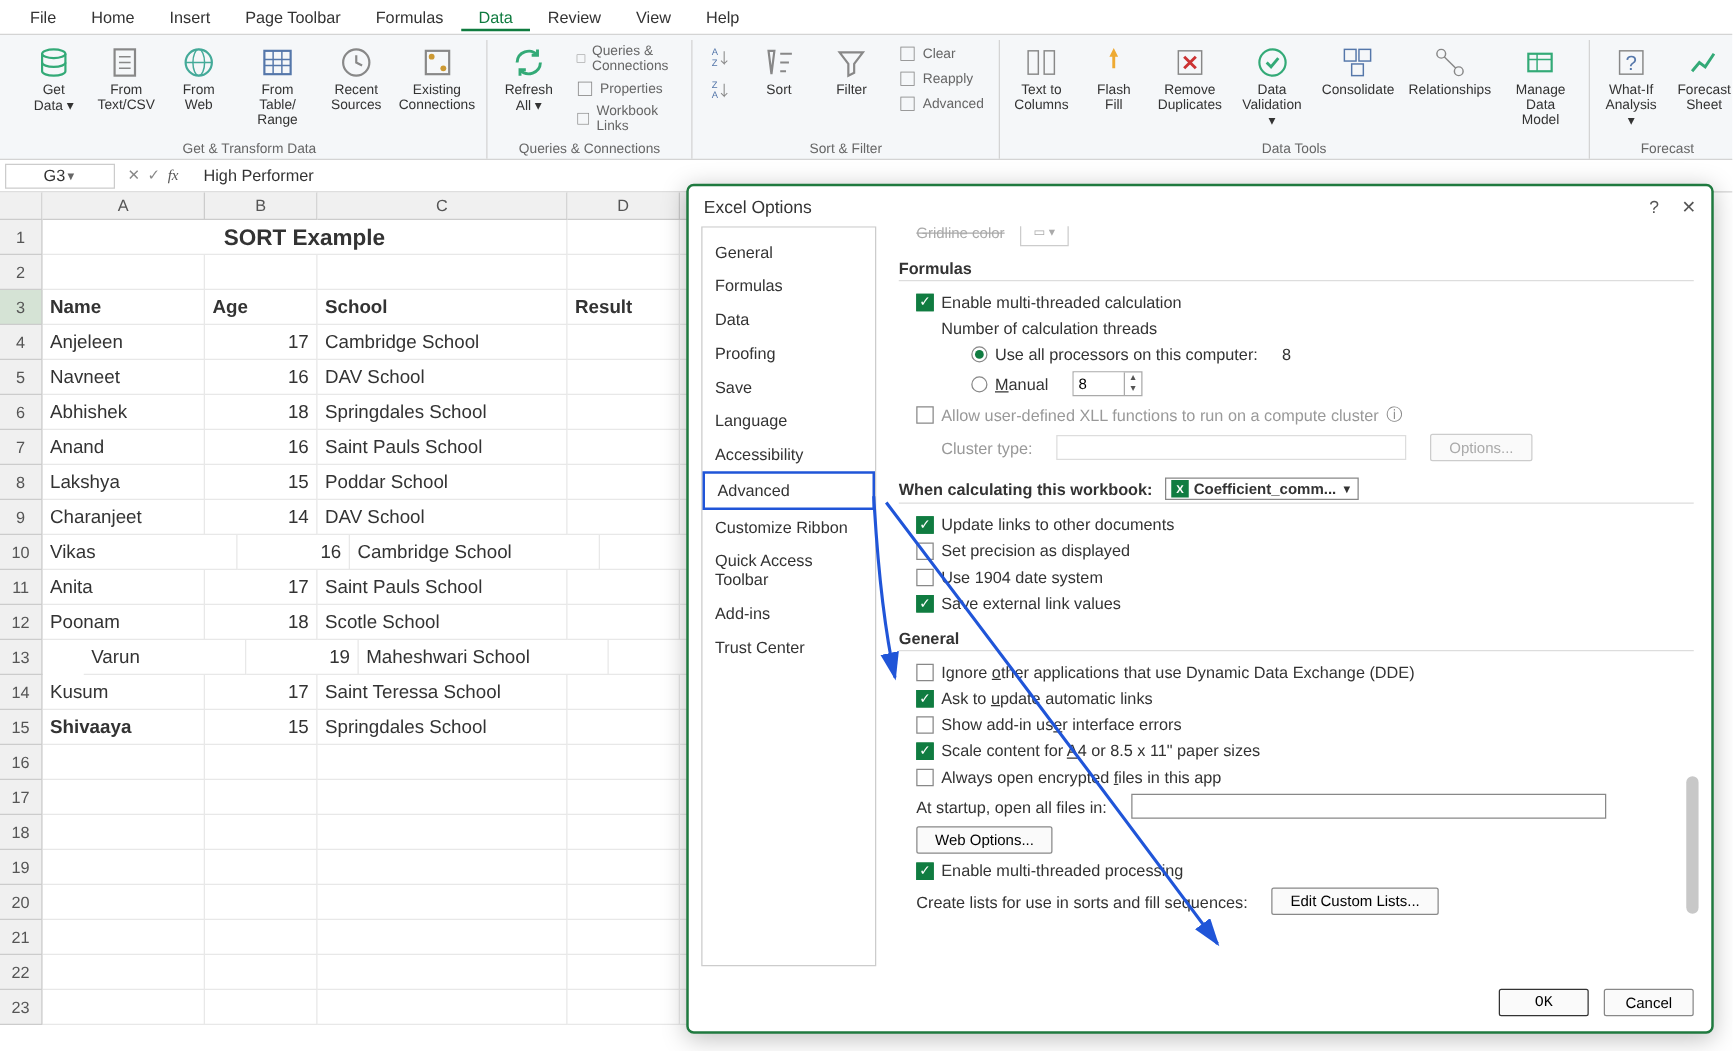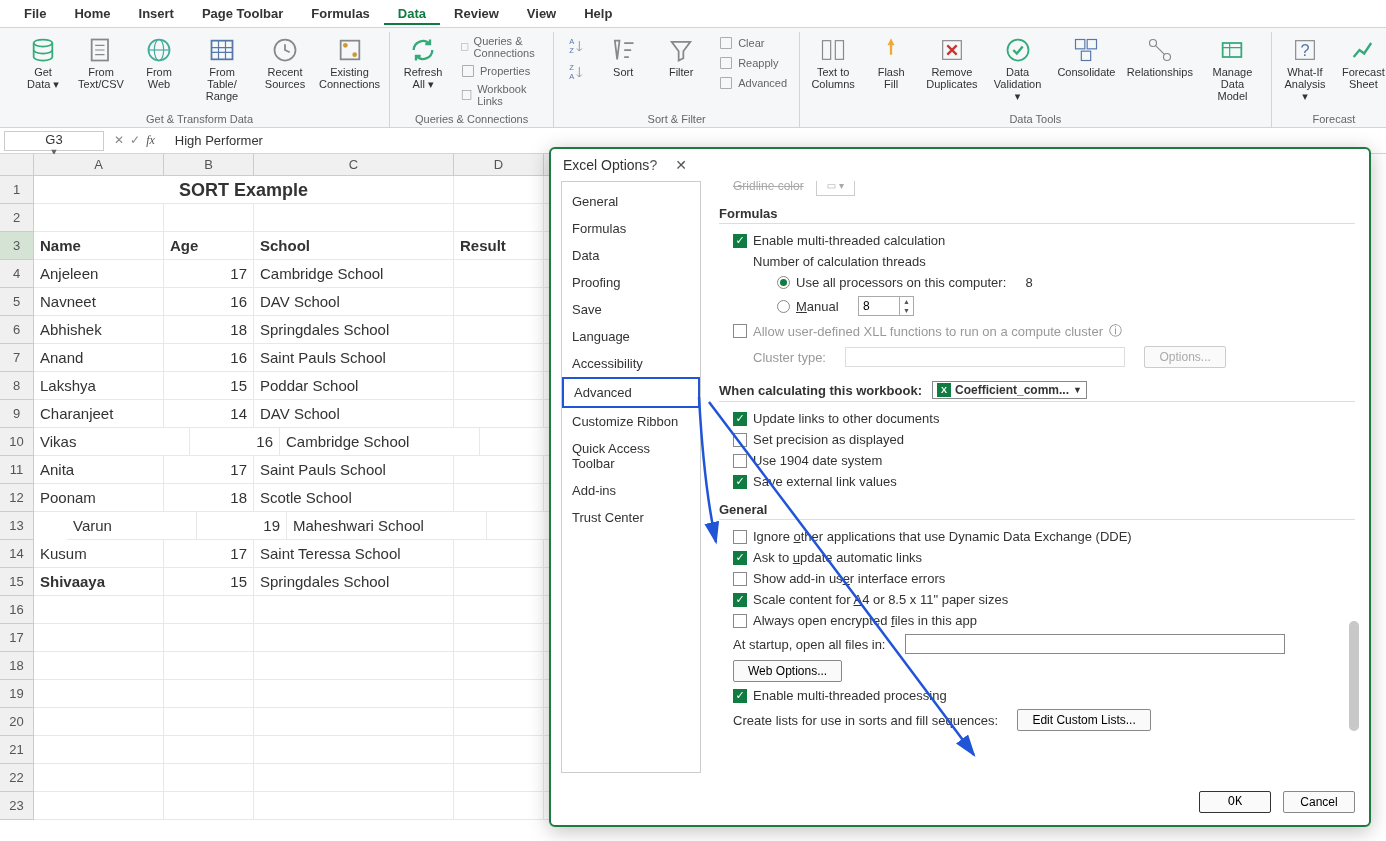--- a/index.html
+++ b/index.html
@@ -1,58 +1,58 @@
 <!DOCTYPE html>
 <html><head>
 <meta charset="utf-8">
 <style>
 * { box-sizing: border-box; margin: 0; padding: 0; font-family: "Segoe UI", Tahoma, sans-serif; }
 body { background: #fff; font-size: 13px; color: #333; overflow: hidden; width: 1386px; height: 841px; position: relative; }
 
 
 .menubar { display: flex; height: 28px; align-items: center; padding: 0 10px; border-bottom: 1px solid #d4d4d4; }
-.menubar span { padding: 4px 14px; cursor: pointer; font-weight: bold; }
+.menubar span { padding: 4px 14px; cursor: pointer; }
 .menubar .active { color: #0f7b3f; border-bottom: 2px solid #0f7b3f; padding-bottom: 2px; }
 
 
 .ribbon { display: flex; height: 100px; background: #f5f7f9; border-bottom: 1px solid #d4d4d4; padding: 4px 10px 0; }
 .rgroup { display: flex; flex-direction: column; border-right: 1px solid #d4d4d4; padding: 0 8px; }
 .rgroup:last-child { border-right: none; }
 .rgroup-body { flex: 1; display: flex; align-items: flex-start; gap: 8px; padding-top: 2px; }
 .rgroup-label { text-align: center; font-size: 11px; color: #666; padding: 2px 0; }
 .rbtn { display: flex; flex-direction: column; align-items: center; gap: 2px; padding: 2px 4px; cursor: pointer; font-size: 11px; text-align: center; min-width: 50px; }
 .rbtn .ico { width: 28px; height: 28px; display: flex; align-items: center; justify-content: center; }
 .rbtn-stack { display: flex; flex-direction: column; gap: 2px; font-size: 11px; }
 .rbtn-stack .row { display: flex; align-items: center; gap: 4px; cursor: pointer; padding: 1px 4px; color: #666; }
 .rbtn-stack .row .smico { width: 16px; height: 16px; display: flex; align-items: center; justify-content: center; }
 .ico svg, .smico svg { width: 100%; height: 100%; }
 
 
 .fbar { display: flex; height: 26px; align-items: center; border-bottom: 1px solid #d4d4d4; }
-.namebox { width: 100px; border: 1px solid #ccc; margin: 2px 4px; height: 20px; display: flex; align-items: center; padding: 0 6px; justify-content: space-between; flex-direction: column; }
+.namebox { width: 88px; border: 1px solid #ccc; margin: 2px 4px; height: 20px; display: flex; align-items: center; padding: 0 6px; justify-content: center; }
 .namebox .dd { font-size: 9px; color: #666; }
 .fbar-icons { display: flex; gap: 6px; padding: 0 6px; color: #888; font-size: 12px; }
 .fbar-fx { font-style: italic; font-family: serif; color: #555; padding-right: 8px; }
 .fbar-input { flex: 1; padding: 0 6px; }
 
 
 .grid-wrap { display: flex; height: calc(841px - 28px - 100px - 26px); }
 .corner { width: 34px; height: 22px; background: #f0f0f0; border-right: 1px solid #ccc; border-bottom: 1px solid #ccc; }
 .ch { height: 22px; background: #f0f0f0; border-right: 1px solid #ccc; border-bottom: 1px solid #ccc; text-align: center; font-size: 13px; line-height: 22px; color: #555; }
 .rh { width: 34px; height: 28px; background: #f0f0f0; border-right: 1px solid #ccc; border-bottom: 1px solid #ccc; text-align: center; font-size: 13px; line-height: 28px; color: #555; }
 .rh.sel, .ch.sel { background: #d5e3d5; }
 .grow { display: flex; }
 .cell { height: 28px; border-right: 1px solid #e8e8e8; border-bottom: 1px solid #e8e8e8; padding: 0 6px; line-height: 28px; font-size: 15px; overflow: hidden; white-space: nowrap; }
 .cell.hd { font-weight: bold; }
 .cell.num { text-align: right; }
 .merged-title { font-size: 18px; font-weight: bold; text-align: center; border-right: 1px solid #e8e8e8; border-bottom: 1px solid #e8e8e8; line-height: 28px; }
 
 
 .dialog { position: absolute; left: 549px; top: 147px; width: 822px; height: 680px; background: #fff; border: 2px solid #1f7a3f; border-radius: 6px; box-shadow: 0 4px 20px rgba(0,0,0,0.25); display: flex; flex-direction: column; }
-.dlg-title { display: flex; align-items: center; justify-content: flex-start; padding: 8px 12px; font-size: 14px; }
+.dlg-title { display: flex; align-items: center; justify-content: space-between; padding: 8px 12px; font-size: 14px; }
 .dlg-title .ticons { display: flex; gap: 18px; color: #555; }
 .dlg-body { flex: 1; display: flex; padding: 0 10px 10px; overflow: hidden; }
 .dlg-nav { width: 140px; border: 1px solid #ccc; background: #fff; padding: 6px 0; }
 .dlg-nav div { padding: 6px 10px; cursor: pointer; font-size: 13px; }
 .dlg-nav .sel { border: 2px solid #2055d8; }
 .dlg-content { flex: 1; padding: 0 4px 0 18px; overflow-y: auto; position: relative; }
 .dlg-section { font-weight: bold; font-size: 13px; margin: 10px 0 6px; }
 .dlg-section.hr { border-bottom: 1px solid #ddd; padding-bottom: 2px; }
 .opt { display: flex; align-items: center; gap: 6px; padding: 3px 0 3px 14px; font-size: 13px; }
 .opt.ind1 { padding-left: 34px; }

